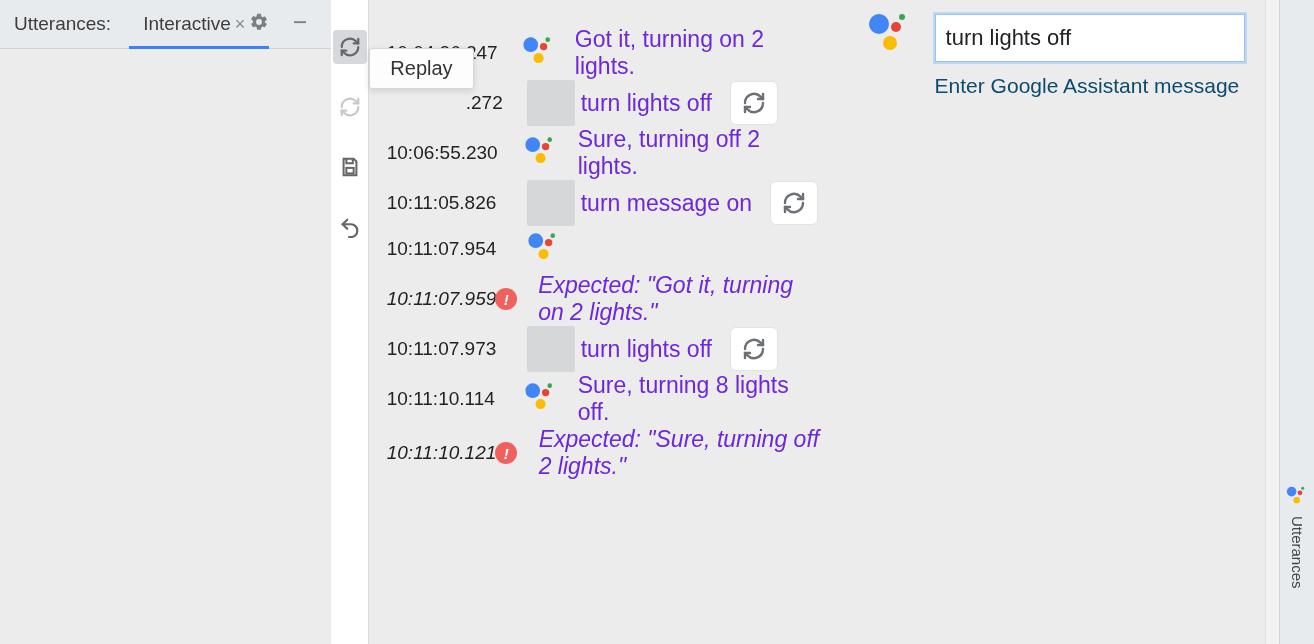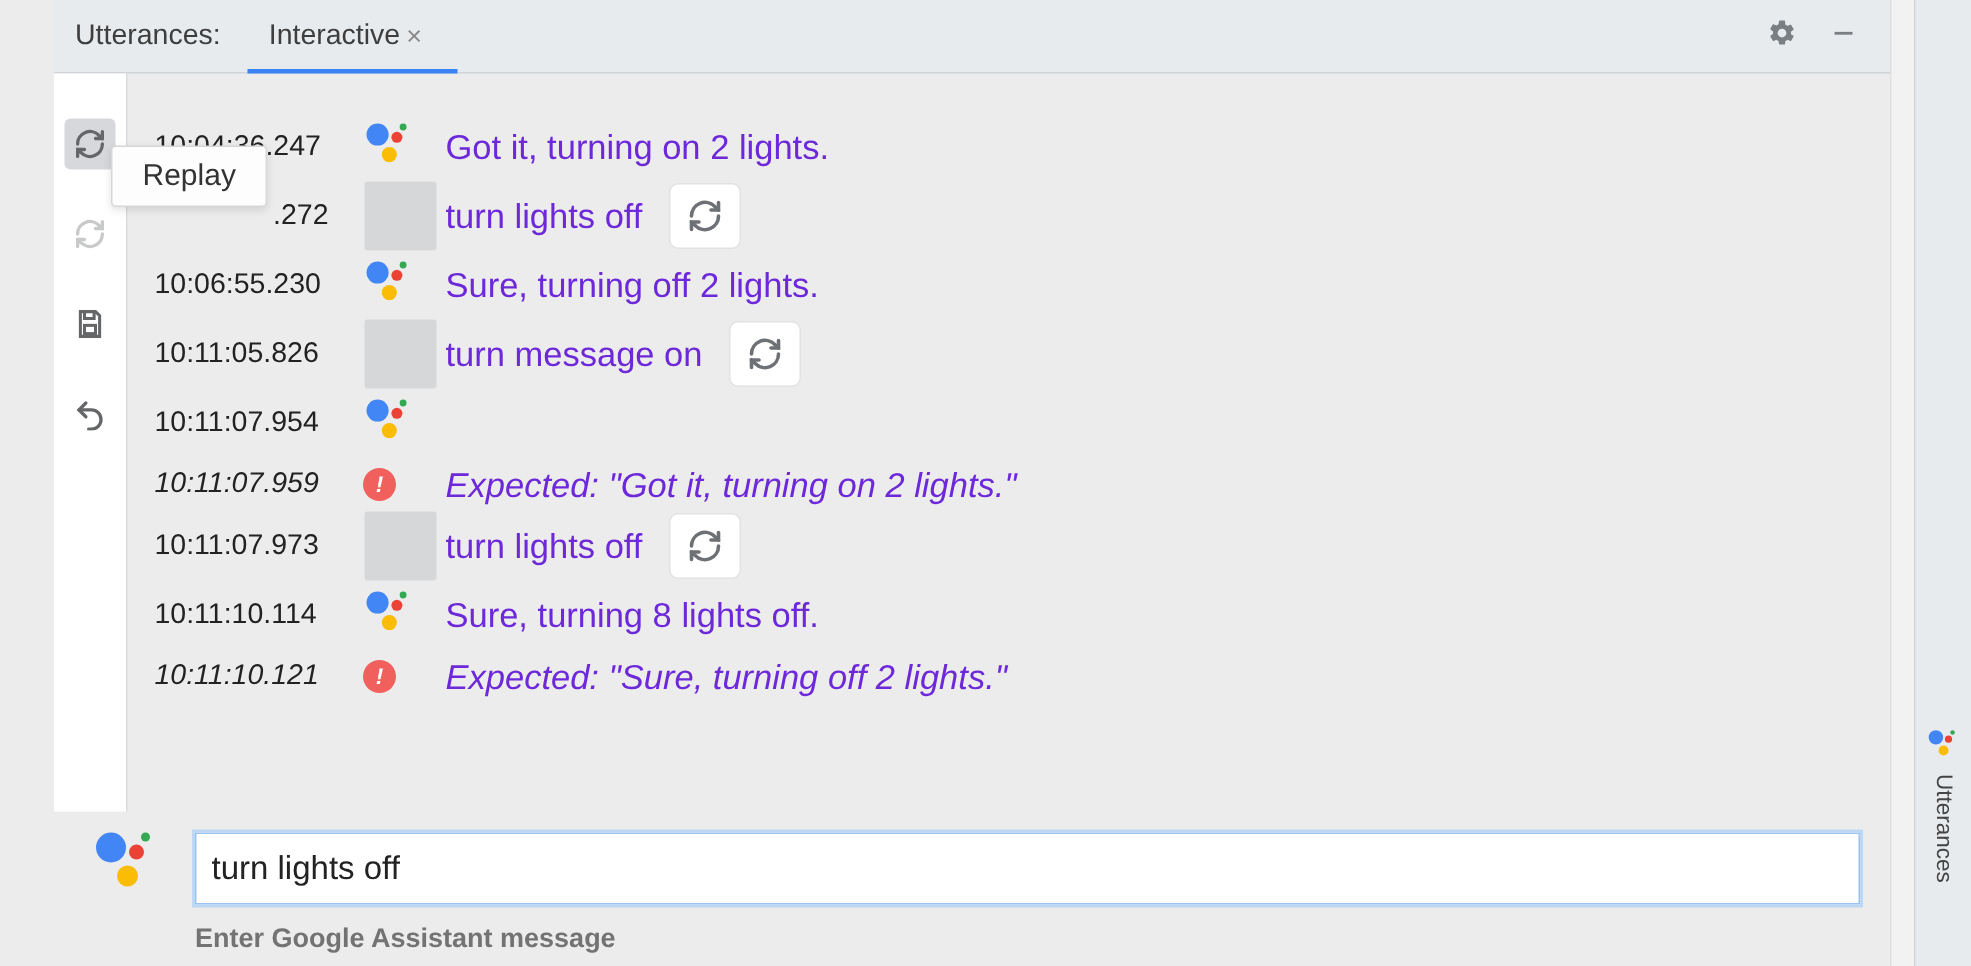--- a/index.html
+++ b/index.html
@@ -1,18 +1,18 @@
 <!DOCTYPE html>
 <html><head>
 <meta charset="utf-8">
 <style>
   * { box-sizing: border-box; }
   html, body { margin: 0; padding: 0; height: 100%; font-family: "Helvetica Neue", Arial, sans-serif; background: #ececec; color: #222; }
   .app { display: flex; width: 1314px; height: 644px; background: #ececec; position: relative; }
-  .main { flex: 1 1 auto; display: flex; flex-direction: column; min-width: 0; margin-left: 36px; }
+  .main { flex: 1 1 auto; display: flex; flex-direction: row; min-width: 0; }
   .topbar { height: 49px; background: #e8ebee; border-bottom: 1px solid #d0d4d8; display: flex; align-items: center; padding: 0 14px 0 14px; justify-content: space-between; }
   .tabs { display: flex; align-items: center; height: 100%; gap: 28px; }
   .tab-label, .tab-static-label { font-size: 19px; color: #3e3e3e; }
   .tab { height: 100%; display: flex; align-items: center; gap: 0; position: relative; padding: 0 4px; cursor: pointer; }
   .tab.active::after { content: ""; position: absolute; left: -10px; right: -20px; bottom: -1px; height: 3px; background: #3b82f6; }
   .close-x { color: #888; font-size: 18px; line-height: 1; margin-left: 4px; }
   .top-right-icons { display: flex; align-items: center; gap: 22px; padding-right: 8px; }
   .gear-icon, .minimize-icon { color: #7a7f84; cursor: pointer; }
 
   .content-row { flex: 1 1 auto; display: flex; min-height: 0; }
@@ -30,21 +30,21 @@
   .avatar-slot { width: 48px; display: flex; justify-content: flex-start; align-items: center; }
   .user-box { width: 48px; height: 46px; background: #d6d7d9; border-radius: 2px; }
   .msg { font-size: 23px; color: #6d28d9; padding-left: 6px; }
   .replay-chip { margin-left: 18px; width: 48px; height: 44px; background: #fff; border: 1px solid #e0e2e4; border-radius: 6px; display: flex; align-items: center; justify-content: center; color: #6d7074; cursor: pointer; }
   .replay-chip svg { width: 24px; height: 24px; }
   .err-icon { width: 22px; height: 22px; border-radius: 50%; background: #f0615e; display: flex; align-items: center; justify-content: center; color: #fff; font-weight: bold; font-size: 15px; margin-right: 4px; margin-left: -1px; }
 
   .input-bar { padding: 14px 20px 8px 28px; display: flex; align-items: flex-start; gap: 22px; }
   .input-wrap { flex: 1 1 auto; display: flex; flex-direction: column; }
   .msg-input { height: 48px; font-size: 22px; padding: 4px 10px; border: 1px solid #9ac3ef; outline: 2px solid #bcd8f3; outline-offset: 0; background: #fff; color: #222; font-family: inherit; }
-  .hint { margin-top: 12px; font-size: 18px; color: #737373; font-weight: bold; }
+  .hint { margin-top: 12px; font-size: 21px; color: #0c4a6e; }
 
   
   .ga-logo { position: relative; width: 44px; height: 44px; }
   .ga-logo.sm { width: 34px; height: 34px; transform: scale(0.92); }
   .ga-logo .c1 { position: absolute; left: 0; top: 0; width: 20px; height: 20px; border-radius: 50%; background: #4285F4; }
   .ga-logo .c2 { position: absolute; left: 22px; top: 8px; width: 10px; height: 10px; border-radius: 50%; background: #EA4335; }
   .ga-logo .c3 { position: absolute; left: 14px; top: 22px; width: 14px; height: 14px; border-radius: 50%; background: #FBBC05; }
   .ga-logo .c4 { position: absolute; left: 30px; top: 0; width: 6px; height: 6px; border-radius: 50%; background: #34A853; }
   .ga-logo.sm .c1 { width:16px; height:16px; }
   .ga-logo.sm .c2 { left:18px; top:6px; width:8px; height:8px; }

